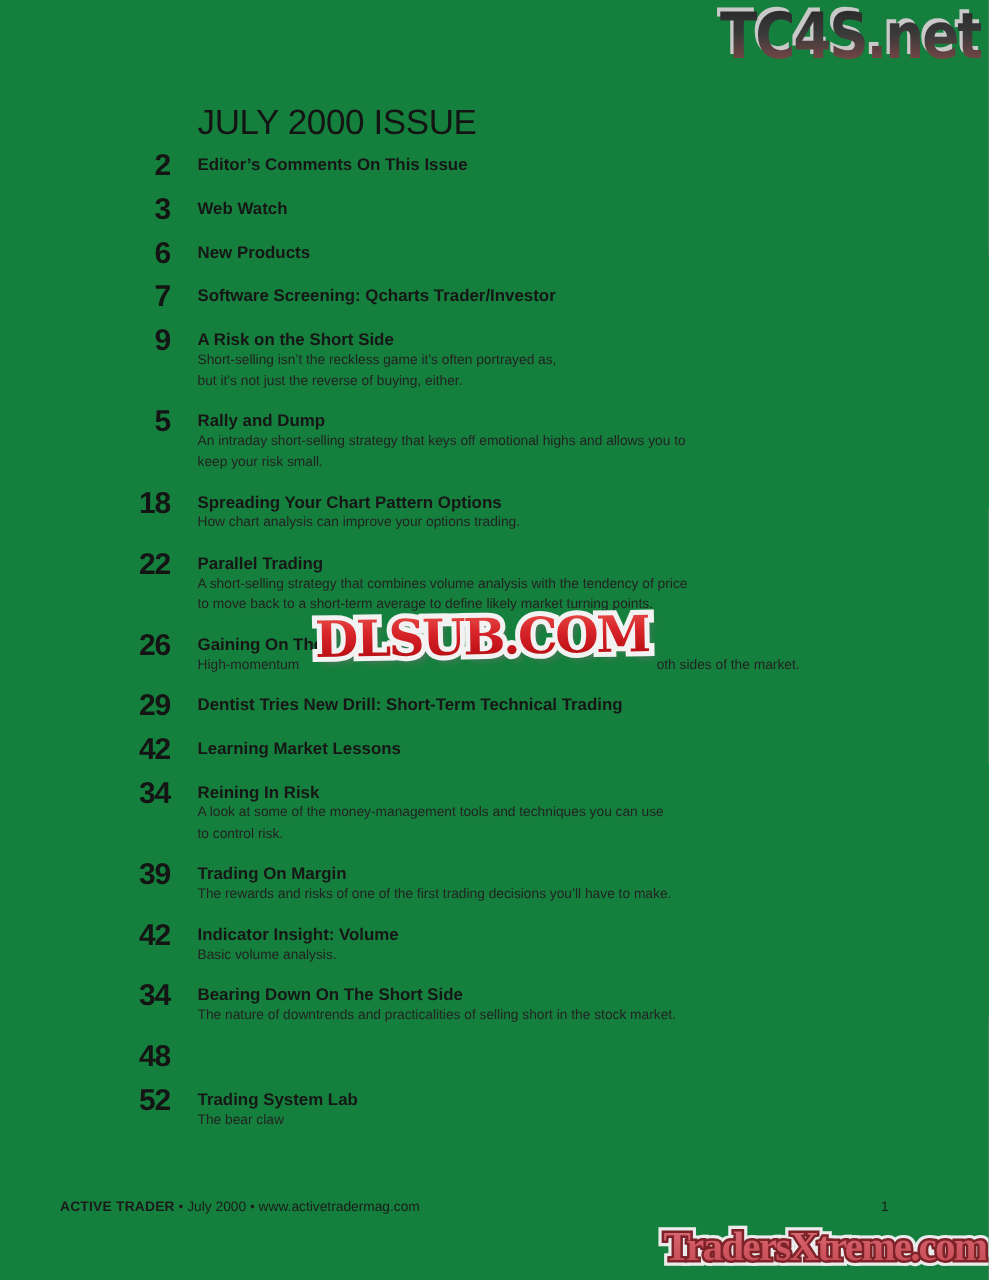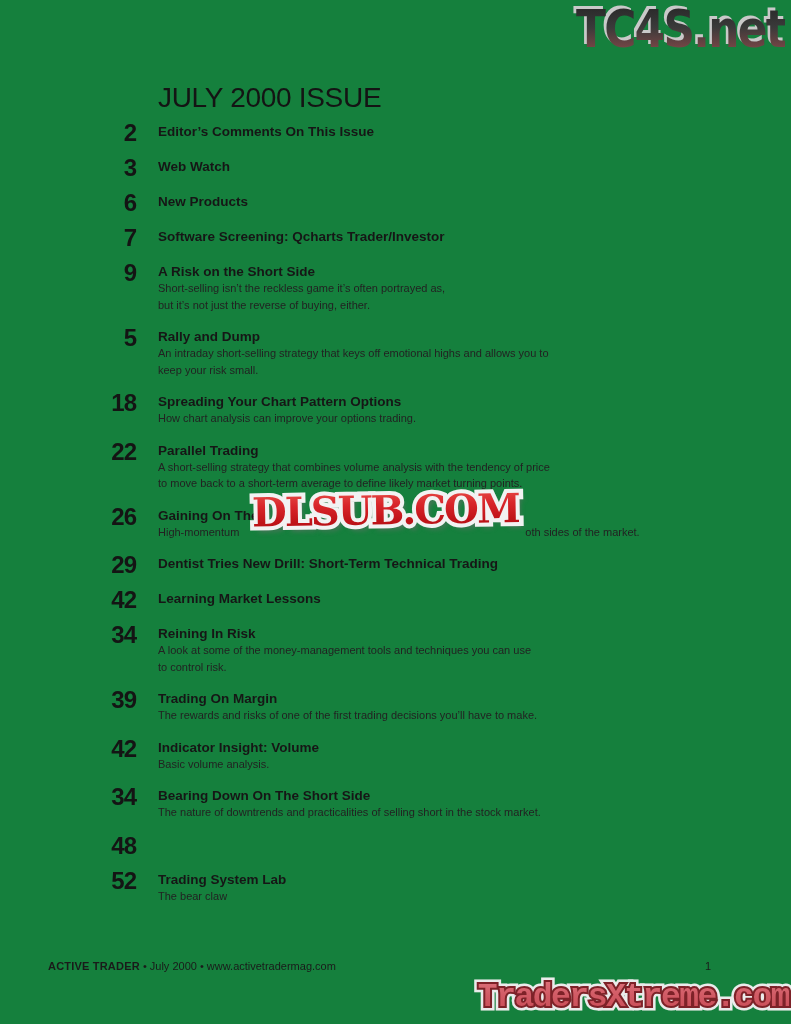--- a/index.html
+++ b/index.html
@@ -81,21 +81,21 @@
   .footer b { font-weight:bold; letter-spacing:0.2px; }
   .footer-left span { font-weight:normal; }
 
   
   .tx-logo {
     position:absolute; right:2px; top:976px;
     width:330px; height:46px;
   }
   .tx-logo span {
     position:absolute; right:0; top:0;
-    font-family:Liberation Mono, monospace;
+    font-family:Liberation Serif, serif;
     font-weight:bold; font-size:33px; line-height:44px;
     letter-spacing:-1.5px; white-space:nowrap;
   }
   .tx-glow    { -webkit-text-stroke:9px #ebebeb; text-shadow:0 0 4px rgba(160,160,160,0.9); }
   .tx-outline { -webkit-text-stroke:4px #7d2228; }
   .tx-fill {
     background:linear-gradient(180deg,#df7680 0%,#d15a64 45%,#c4454f 100%);
     -webkit-background-clip:text; background-clip:text;
     -webkit-text-fill-color:transparent; color:transparent;
   }

